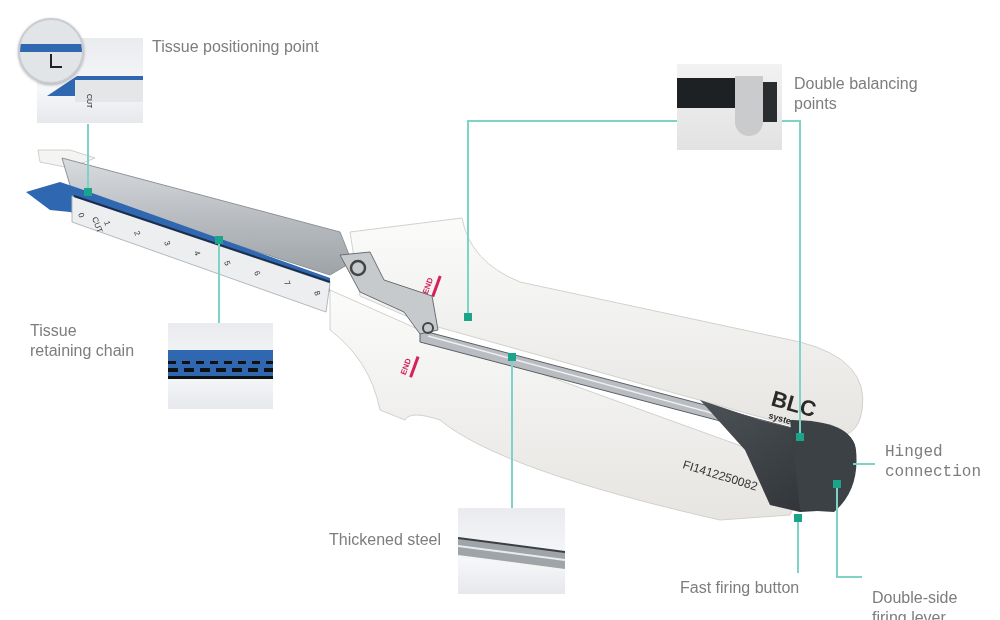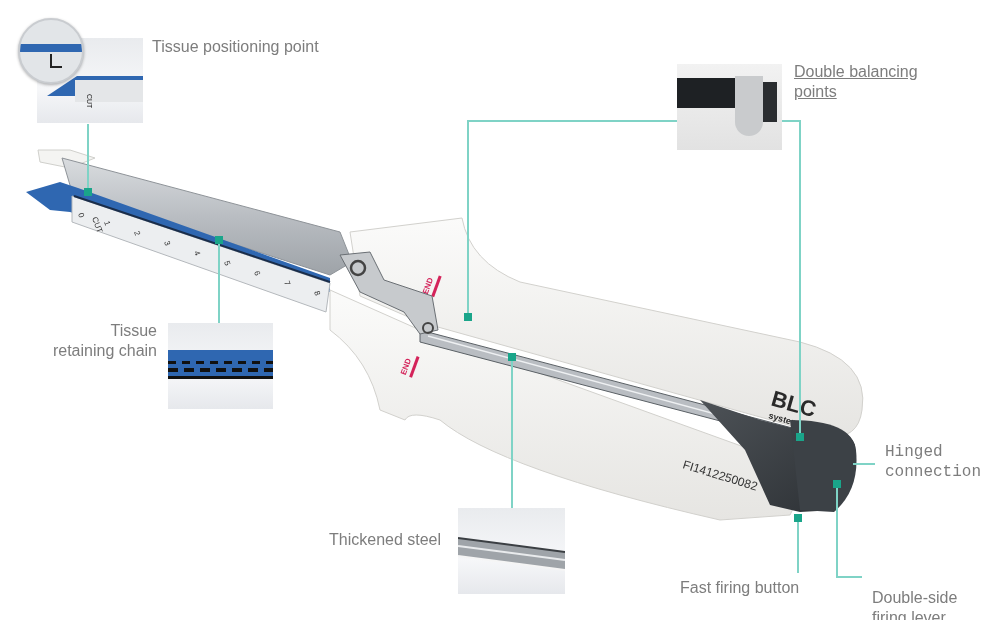--- a/index.html
+++ b/index.html
@@ -1,19 +1,19 @@
 <!DOCTYPE html>
 <html><head>
 <meta charset="utf-8">
 <style>
   html, body { margin:0; padding:0; background:#ffffff; }
   body { width:1000px; height:620px; position:relative; overflow:hidden;
          font-family:"Liberation Sans", sans-serif; }
   .label { position:absolute; color:#7d7d7d; font-size:16px; line-height:20px; white-space:pre-line; }
-  .label.right { text-align:right; }
+  .label.right { text-align:left; }
   .inset { position:absolute; overflow:hidden; background:linear-gradient(180deg,#e9ebee,#f6f7f9 60%,#e6e8ec); }
   .leader { position:absolute; background:#7fd3c6; }
   .marker { position:absolute; width:8px; height:8px; background:#1aa58a; }
   svg { position:absolute; left:0; top:0; }
 </style>
 </head>
 <body>
 
 <svg width="1000" height="620" viewBox="0 0 1000 620">
   <defs>
@@ -145,21 +145,21 @@
 <div class="inset" style="left:458px;top:508px;width:107px;height:86px;">
   <svg width="107" height="86" viewBox="0 0 107 86">
     <polygon points="0,30 107,44 107,62 0,48" fill="#9fa4a9"></polygon>
     <line x1="0" y1="30" x2="107" y2="44" stroke="#3b3f43" stroke-width="2"></line>
     <line x1="0" y1="38" x2="107" y2="52" stroke="#e9ebed" stroke-width="2"></line>
     <line x1="0" y1="48" x2="107" y2="62" stroke="#f5f5f5" stroke-width="2"></line>
   </svg>
 </div>
 
 <div class="label" style="left:152px;top:37px;">Tissue positioning point</div>
-<div class="label" style="left:794px;top:62px;text-decoration:underline;">Double balancing
+<div class="label" style="left:794px;top:74px;">Double balancing
 points</div>
 <div class="label right" style="left:30px;top:321px;width:127px;">Tissue
 retaining chain</div>
 <div class="label" style="left:329px;top:506px;margin-top:24px;">Thickened steel</div>
 <div class="label" style="left:885px;top:442px;font-family:Liberation Mono, monospace;">Hinged
 connection</div>
 <div class="label" style="left:872px;top:588px;">Double-side
 firing lever</div>
 <div class="label" style="left:680px;top:578px;">Fast firing button</div>
 

